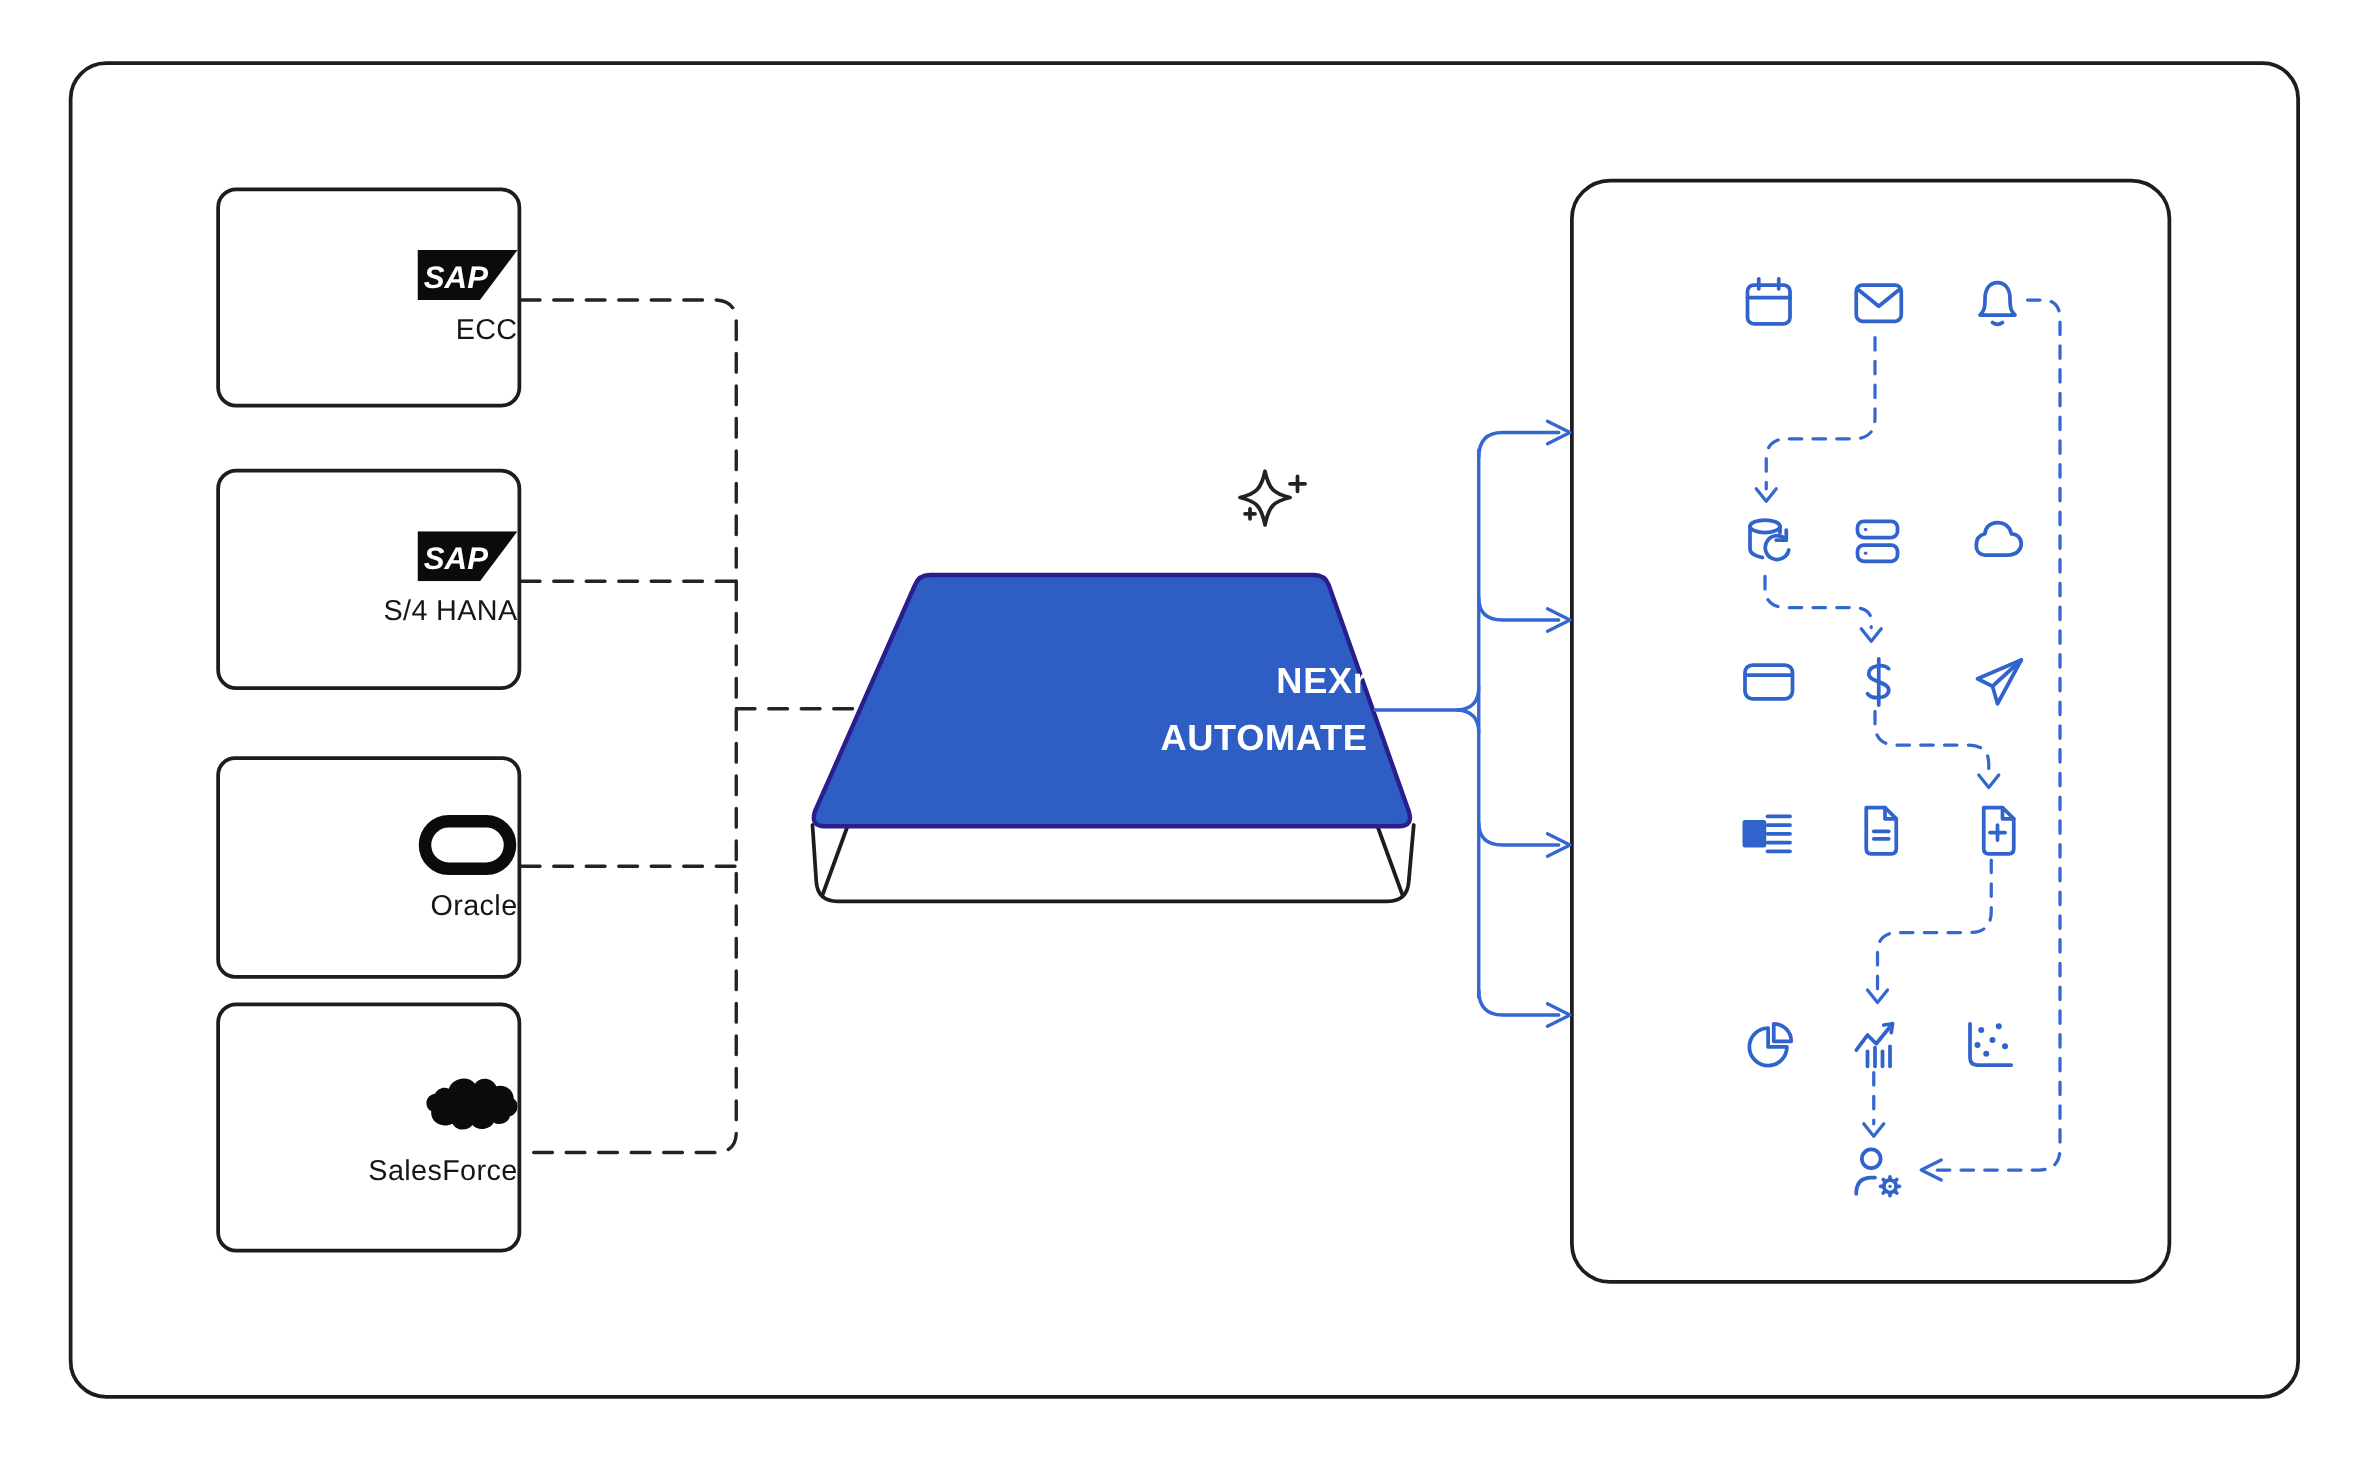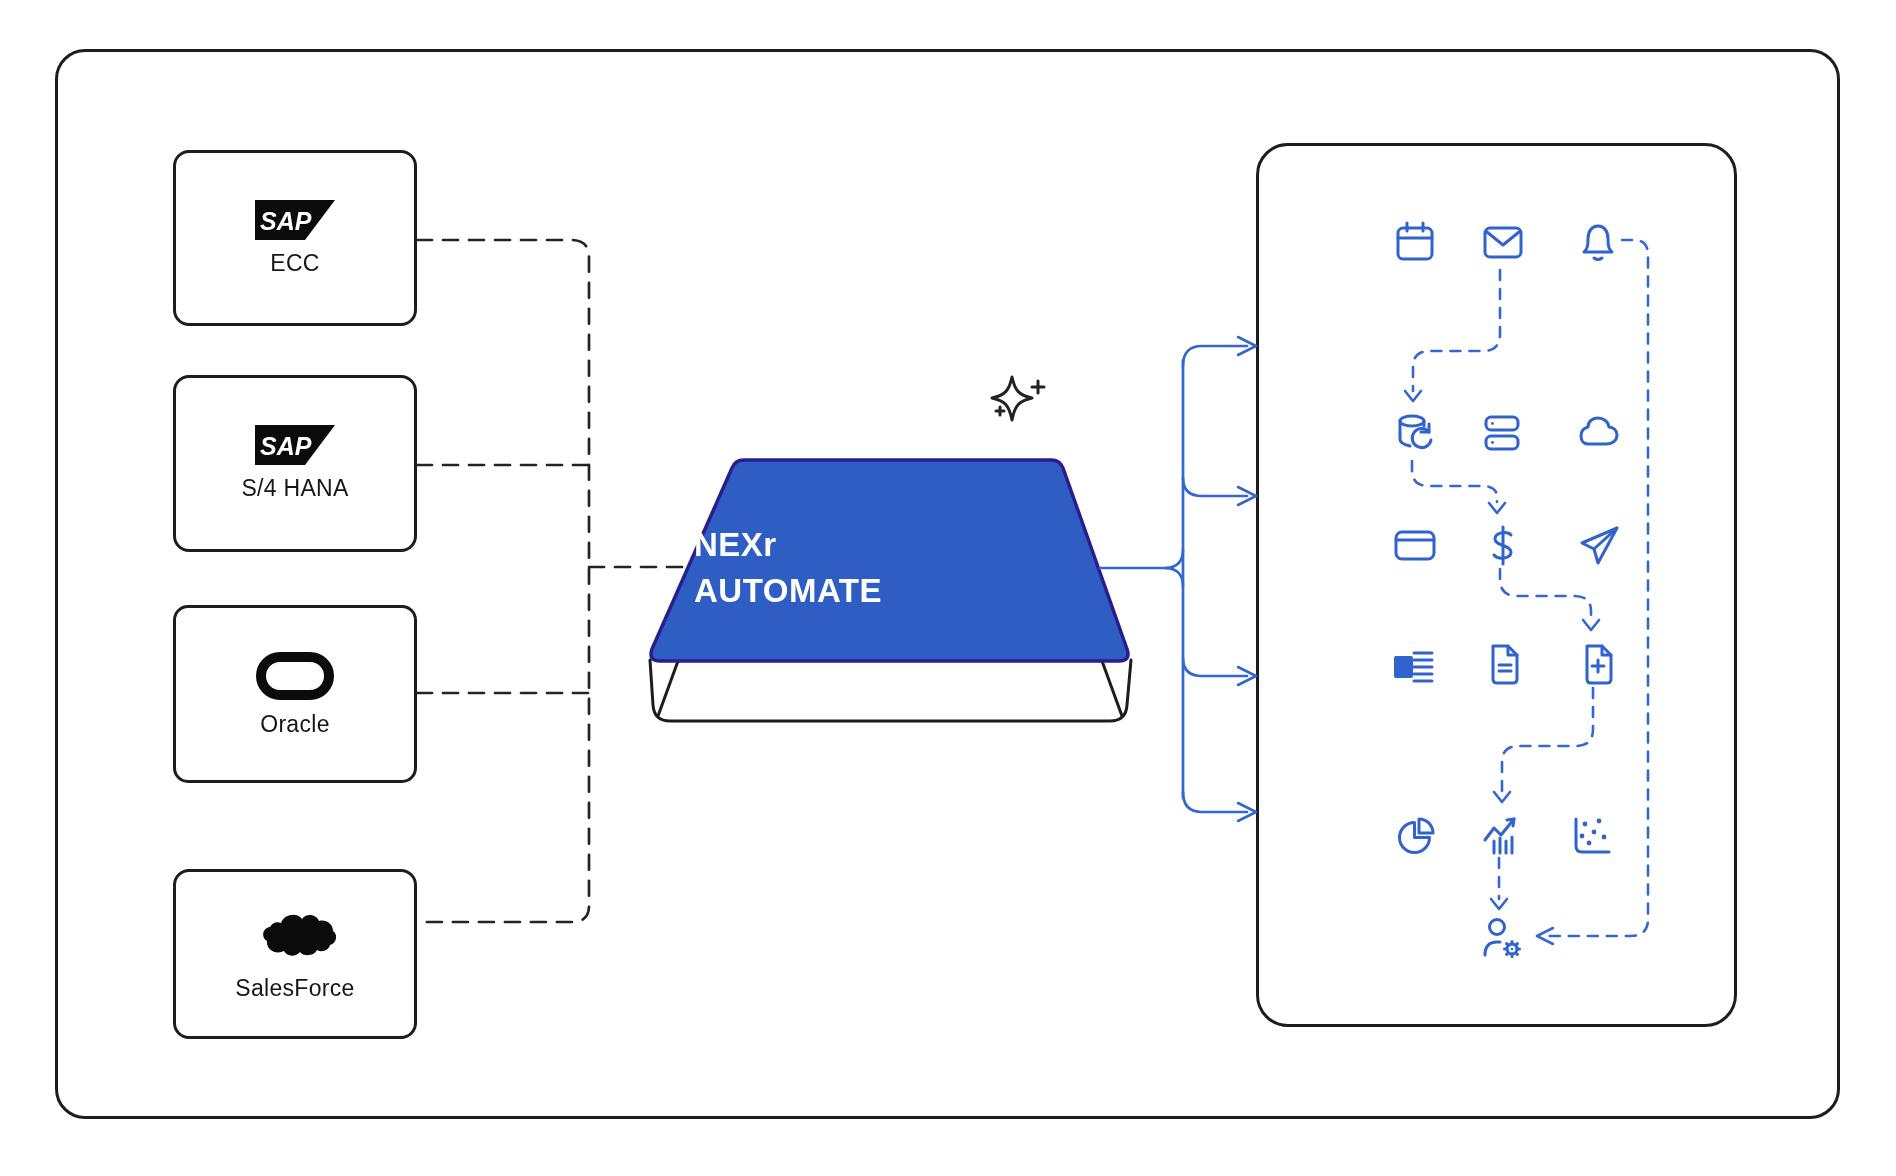--- a/index.html
+++ b/index.html
@@ -2,38 +2,38 @@
 <html><head>
 <meta charset="utf-8">
 <style>
   html,body{margin:0;padding:0;background:#ffffff;}
   .canvas{position:relative;width:1896px;height:1176px;background:#ffffff;overflow:hidden;
           font-family:"Liberation Sans",sans-serif;}
   .frame{position:absolute;left:55px;top:49px;width:1785px;height:1070px;
          border:3px solid #1d1d1d;border-radius:30px;box-sizing:border-box;}
   .srcbox{position:absolute;left:173px;width:244px;background:#fff;border:3px solid #1d1d1d;
           border-radius:16px;box-sizing:border-box;display:flex;flex-direction:column;
-          align-items:center;justify-content:center;gap:10px;}
+          align-items:flex-end;justify-content:center;gap:10px;}
   .srclabel{font-size:23px;color:#161616;letter-spacing:.3px;}
   .panel{position:absolute;left:1256px;top:143px;width:481px;height:884px;background:#fff;
          border:3px solid #1d1d1d;border-radius:32px;box-sizing:border-box;}
   .pic{position:absolute;width:48px;height:48px;}
   .pic *{stroke:#3064cc;stroke-width:3;fill:none;stroke-linecap:round;stroke-linejoin:round;}
   .pic .fillb{fill:#3064cc;stroke:none;}
   .pic .dot{fill:#3064cc;stroke:none;}
   .overlay{position:absolute;left:0;top:0;width:1896px;height:1176px;pointer-events:none;}
   .dashk{stroke:#232323;stroke-width:2.7;fill:none;stroke-dasharray:15 11;stroke-linecap:round;}
   .ped{stroke:#1d1d1d;stroke-width:3;fill:none;stroke-linecap:round;stroke-linejoin:round;}
   .trap{fill:#2e5ec4;stroke:#2a1d8c;stroke-width:3.5;stroke-linejoin:round;}
   .spark{stroke:#222;stroke-width:3;fill:none;stroke-linecap:round;stroke-linejoin:round;}
   .bsolid{stroke:#3467cf;stroke-width:2.7;fill:none;stroke-linecap:round;stroke-linejoin:round;}
   .bdash{stroke:#3467cf;stroke-width:2.6;fill:none;stroke-dasharray:10 9;stroke-linecap:round;}
   .bhead{stroke:#3467cf;stroke-width:2.6;fill:none;stroke-linecap:round;stroke-linejoin:round;}
-  .hubtext{position:absolute;left:694px;top:522px;width:400px;text-align:left;color:#fff;
-           font-size:33px;font-weight:700;line-height:46px;letter-spacing:.5px;}
+  .hubtext{position:absolute;left:694px;top:522px;width:400px;text-align:right;color:#fff;
+           font-size:29px;font-weight:700;line-height:46px;letter-spacing:.5px;}
 </style>
 </head>
 <body>
 
 <div class="canvas">
 
   <div class="frame"></div>
 
   <div class="srcbox" style="top:150px;height:176px;">
     <svg width="80" height="40" viewBox="0 0 80 40">
@@ -51,21 +51,21 @@
     <div class="srclabel">S/4 HANA</div>
   </div>
 
   <div class="srcbox" style="top:605px;height:178px;border-radius:15px;">
     <svg width="80" height="50" viewBox="0 0 80 50">
       <rect x="6" y="6" width="68" height="38" rx="19" fill="none" stroke="#0b0b0b" stroke-width="10"></rect>
     </svg>
     <div class="srclabel">Oracle</div>
   </div>
 
-  <div class="srcbox" style="top:869px;height:170px;">
+  <div class="srcbox" style="top:802px;height:200px;">
     <svg width="82" height="58" viewBox="0 0 82 58">
       <path fill="#0b0b0b" d="M27,16 C30,7 43,5 48,12 C52,6 62,7 65,14 C72,12 79,17 79,24
         C84,27 83,36 76,38 C75,43 68,46 63,43 C60,49 50,50 46,45 C42,50 33,50 30,44
         C22,48 12,43 13,34 C7,31 8,21 16,20 C18,16 23,14 27,16 Z"></path>
     </svg>
     <div class="srclabel">SalesForce</div>
   </div>
 
   <div class="panel">
 

